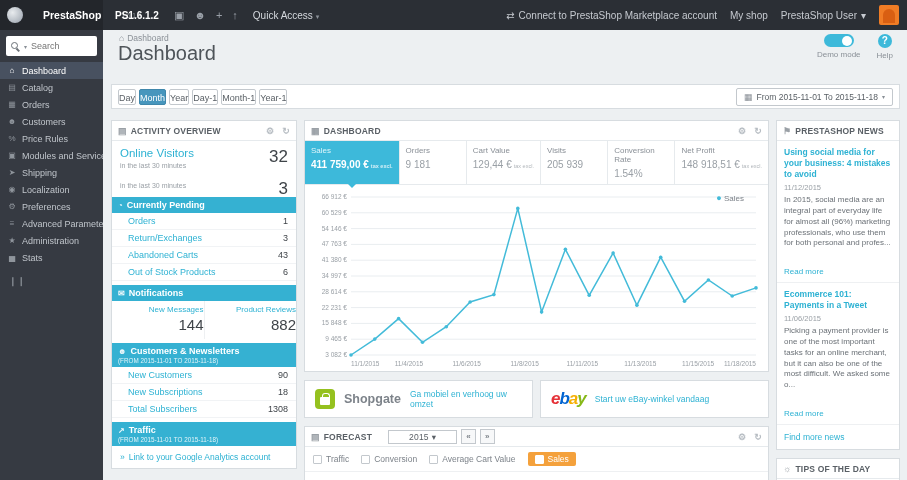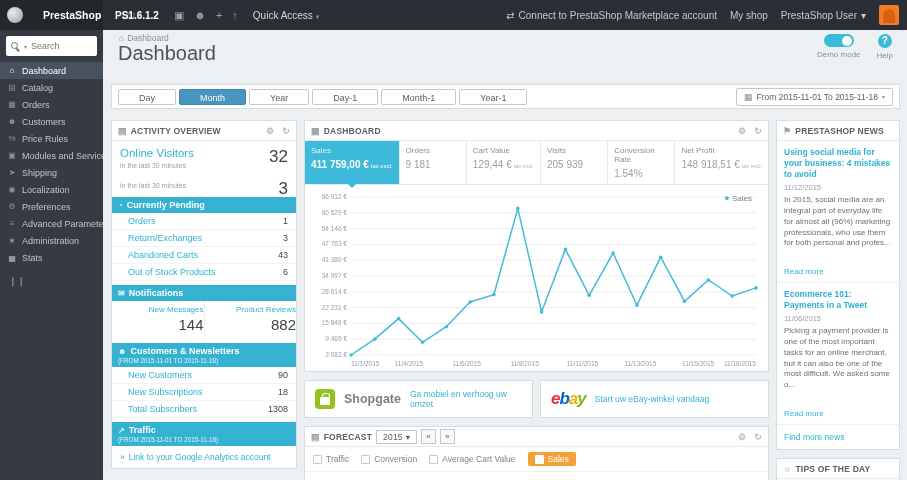--- a/index.html
+++ b/index.html
@@ -41,21 +41,21 @@
 .crumb{position:absolute;left:16px;top:3px;font-size:8.5px;color:#8a9097;display:flex;gap:3px;align-items:center}
 .pg-title{position:absolute;left:15px;top:12px;font-size:20px;color:#4e5459;font-weight:normal}
 .hdr-right{position:absolute;right:14px;top:4px;display:flex;gap:16px;text-align:center}
 .toggle{width:30px;height:13px;border-radius:7px;background:#3db9da;position:relative;margin:0 auto;cursor:pointer}
 .toggle:after{content:"";position:absolute;right:1.5px;top:1.5px;width:10px;height:10px;border-radius:50%;background:#fff}
 .hdr-lbl{font-size:8px;color:#8a9097;margin-top:3px}
 .help-circ{width:14px;height:14px;border-radius:50%;background:#3db9da;color:#fff;font-size:10px;line-height:14px;margin:0 auto;font-weight:bold;cursor:pointer}
 
 
 .toolbar{position:absolute;left:8px;right:7px;top:54px;height:25px;background:#fff;border:1px solid #d7dce0;display:flex;align-items:center;padding:0 6px;gap:3px}
-.tb-btn{height:16px;line-height:16px;padding:0 20px;border:1px solid #c3c8cd;background:#fff;color:#5a6066;font-size:9px;border-radius:2px;cursor:pointer;font-family:"Liberation Sans",sans-serif}
+.tb-btn{height:16px;line-height:16px;padding:0 0;border:1px solid #c3c8cd;background:#fff;color:#5a6066;font-size:9px;border-radius:2px;cursor:pointer;font-family:"Liberation Sans",sans-serif}
 .tb-btn.active{background:#4796bd;border-color:#3f87ab;color:#fff}
 .date-btn{margin-left:auto;height:18px;display:flex;align-items:center;gap:4px;border:1px solid #c3c8cd;background:#fff;border-radius:2px;padding:0 7px;font-size:8.5px;color:#5a6066;cursor:pointer}
 .date-btn .cal{color:#8a9097;font-size:9px}
 .date-btn .chev{font-size:6px;color:#8a9097}
 
 
 .cols{position:absolute;left:8px;top:90px;right:7px;bottom:-200px}
 .col-l{position:absolute;left:0;top:0;width:186px}
 .col-m{position:absolute;left:193px;top:0;width:465px}
 .col-r{position:absolute;left:665px;top:0;width:124px}
@@ -91,37 +91,37 @@
 .kpi:last-child{border-right:0}
 .kpi .klbl{font-size:8px;color:#8a9097;display:block}
 .kpi .kval{font-size:10px;color:#9aa0a6;margin-top:4px;white-space:nowrap}
 .kpi .knote{font-size:5.5px;color:#b0b5ba;margin-left:2px}
 .kpi.active{background:#3db9da}
 .kpi.active .klbl{color:#dff5fa}
 .kpi.active .kval{color:#fff;font-weight:bold}
 .kpi.active .knote{color:#d2eff7}
 .kpi.active:after{content:"";position:absolute;left:50%;bottom:-9px;margin-left:-5px;border:5px solid transparent;border-top-color:#3db9da;z-index:5}
 .chart-wrap{position:relative;padding:4px 4px 0}
-.legend{position:absolute;right:16px;top:8px;font-size:8px;color:#7d838a}
+.legend{position:absolute;right:24px;top:8px;font-size:8px;color:#7d838a}
 .legend .dot{color:#43bbd9;font-size:9px}
 
 
 .mods{display:flex;gap:7px;margin-top:8px}
 .mod{flex:1;height:38px;background:#fff;border:1px solid #d7dce0;display:flex;align-items:center;gap:9px;padding:0 10px}
 .sg-ico{width:20px;height:20px;border-radius:4px;background:#95c11f;position:relative;flex:0 0 20px}
 .sg-ico:before{content:"";position:absolute;left:5px;top:8px;width:10px;height:8px;background:#fff;border-radius:1px}
 .sg-ico:after{content:"";position:absolute;left:7px;top:3.5px;width:6px;height:6px;border:1.5px solid #fff;border-bottom:0;border-radius:3px 3px 0 0}
 .sg-name{font-size:12.5px;color:#7d838a;font-weight:bold}
 .mod-link{color:#2eb2d3;font-size:8.5px;cursor:pointer}
 .ebay{font-size:17px;font-weight:bold;font-style:italic;letter-spacing:-1px}
 .ebay .e{color:#e53238}.ebay .b{color:#0064d2}.ebay .a{color:#f5af02}.ebay .y{color:#86b817}
 
 
 .forecast{margin-top:8px;height:85px;overflow:hidden}
-.f-year{border:1px solid #c3c8cd;font-size:8.5px;padding:1px 6px;color:#5a6066;background:#fff;font-weight:normal;display:flex;gap:3px;align-items:center;cursor:pointer;margin-left:0}
+.f-year{border:1px solid #c3c8cd;font-size:8.5px;padding:1px 20px;color:#5a6066;background:#fff;font-weight:normal;display:flex;gap:3px;align-items:center;cursor:pointer;margin-left:12px}
 .f-nav{border:1px solid #c3c8cd;background:#f7f8f9;font-size:8px;padding:0 4px;color:#7d838a;cursor:pointer;line-height:13px}
 .f-legend{display:flex;gap:12px;align-items:center;padding:5px 8px;border-bottom:1px solid #eef0f2}
 .f-item{display:flex;align-items:center;gap:4px;color:#7d838a;font-size:8.5px;cursor:pointer}
 .f-check{width:9px;height:9px;border:1px solid #c3c8cd;background:#fff;border-radius:1px;flex:0 0 9px}
 .f-item.f-active{background:#f4a13c;color:#fff;padding:2px 7px;border-radius:2px}
 .f-item.f-active .f-check{border-color:#fff;background:#fff}
 
 
 .article{padding:6px 7px;border-bottom:1px solid #eef0f2}
 .a-title{color:#2eb2d3;font-size:8.5px;font-weight:bold;line-height:1.3;cursor:pointer}

